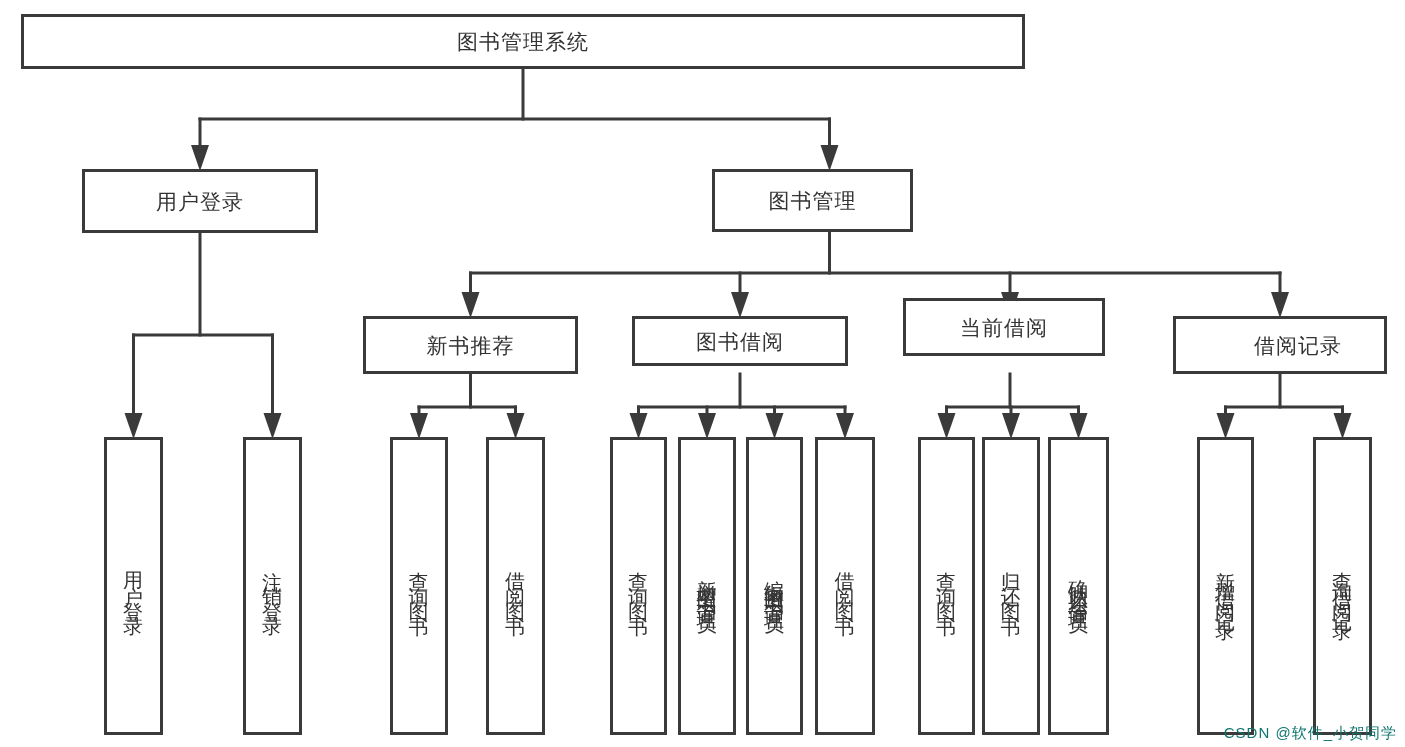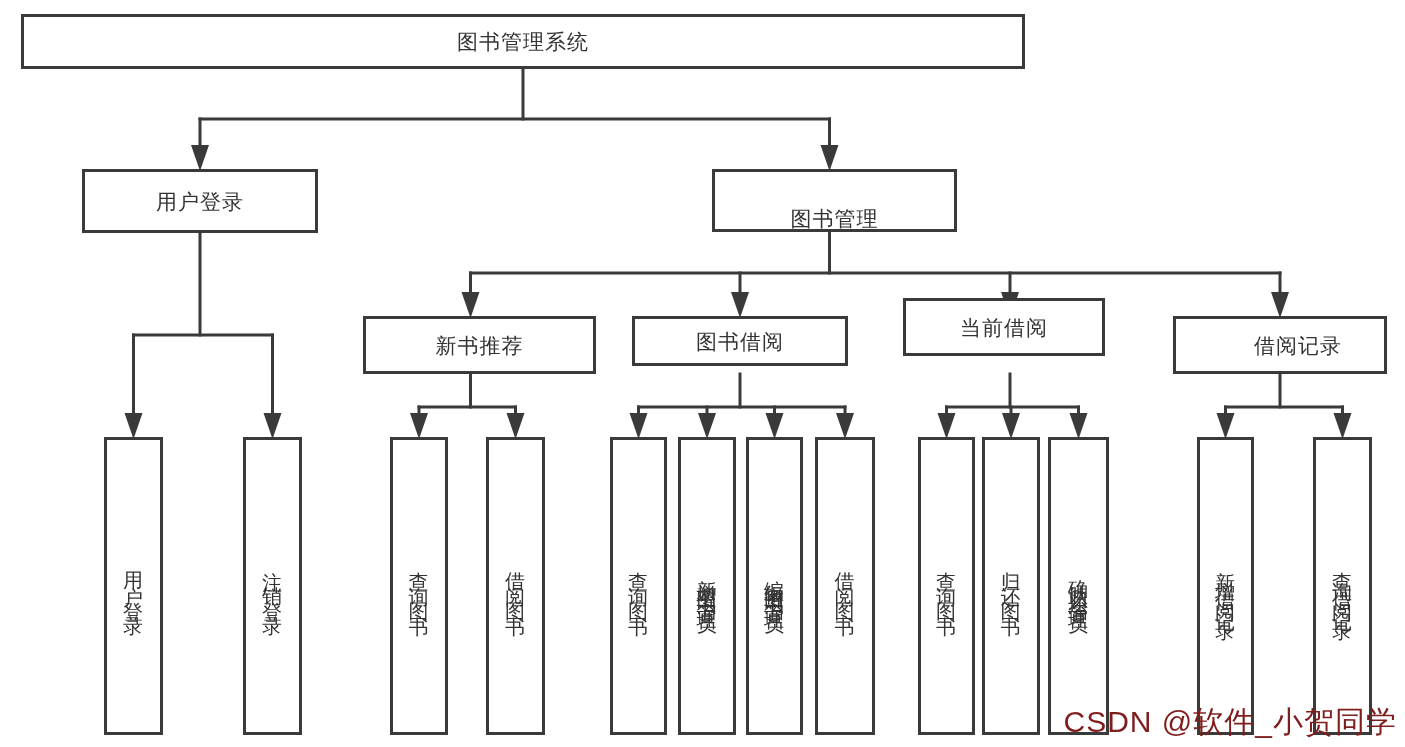--- a/index.html
+++ b/index.html
@@ -47,22 +47,22 @@
     line-height: 1;
     margin: auto;
   }
   .sp-wide  { letter-spacing: 15px; margin-bottom: -15px; }
   .sp-med   { letter-spacing: 10px; margin-bottom: -10px; }
   .sp-tight { letter-spacing: 5px;  margin-bottom: -5px;  }
   #watermark {
     position: absolute;
     right: 8px;
     bottom: 4px;
-    font-size: 30px;
-    color: #7f1d1d;
+    font-size: 15px;
+    color: #0f766e;
     letter-spacing: 1px;
     white-space: nowrap;
     z-index: 5;
   }
 </style>
 </head>
 <body>
 
 <div id="stage">
   <svg id="wires" viewBox="0 0 1405 747" xmlns="http://www.w3.org/2000/svg">
@@ -119,24 +119,24 @@
       <line x1="1342.5" y1="407" x2="1342.5" y2="417" stroke="#3a3a3a" stroke-width="3" stroke-linecap="square"></line>
       <polygon points="1333.5,413 1351.5,413 1342.5,439" fill="#3a3a3a"></polygon>
     </svg>
   <div id="nodes">
       <div class="node h" style="left: 21px; top: 14px; width: 1004px; height: 55px;">
         <span>图书管理系统</span>
       </div>
       <div class="node h" style="left: 82px; top: 169px; width: 236px; height: 64px;">
         <span>用户登录</span>
       </div>
-      <div class="node h" style="left: 712px; top: 169px; width: 245px; height: 63px; align-items: flex-end;">
+      <div class="node h" style="left: 712px; top: 169px; width: 201px; height: 63px;">
         <span>图书管理</span>
       </div>
-      <div class="node h" style="left: 363px; top: 316px; width: 233px; height: 58px;">
+      <div class="node h" style="left: 363px; top: 316px; width: 215px; height: 58px;">
         <span>新书推荐</span>
       </div>
       <div class="node h" style="left: 632px; top: 316px; width: 216px; height: 50px;">
         <span>图书借阅</span>
       </div>
       <div class="node h" style="left: 903px; top: 298px; width: 202px; height: 58px;">
         <span>当前借阅</span>
       </div>
       <div class="node h" style="left: 1173px; top: 316px; width: 214px; height: 58px; padding-left: 36px;">
         <span>借阅记录</span>

